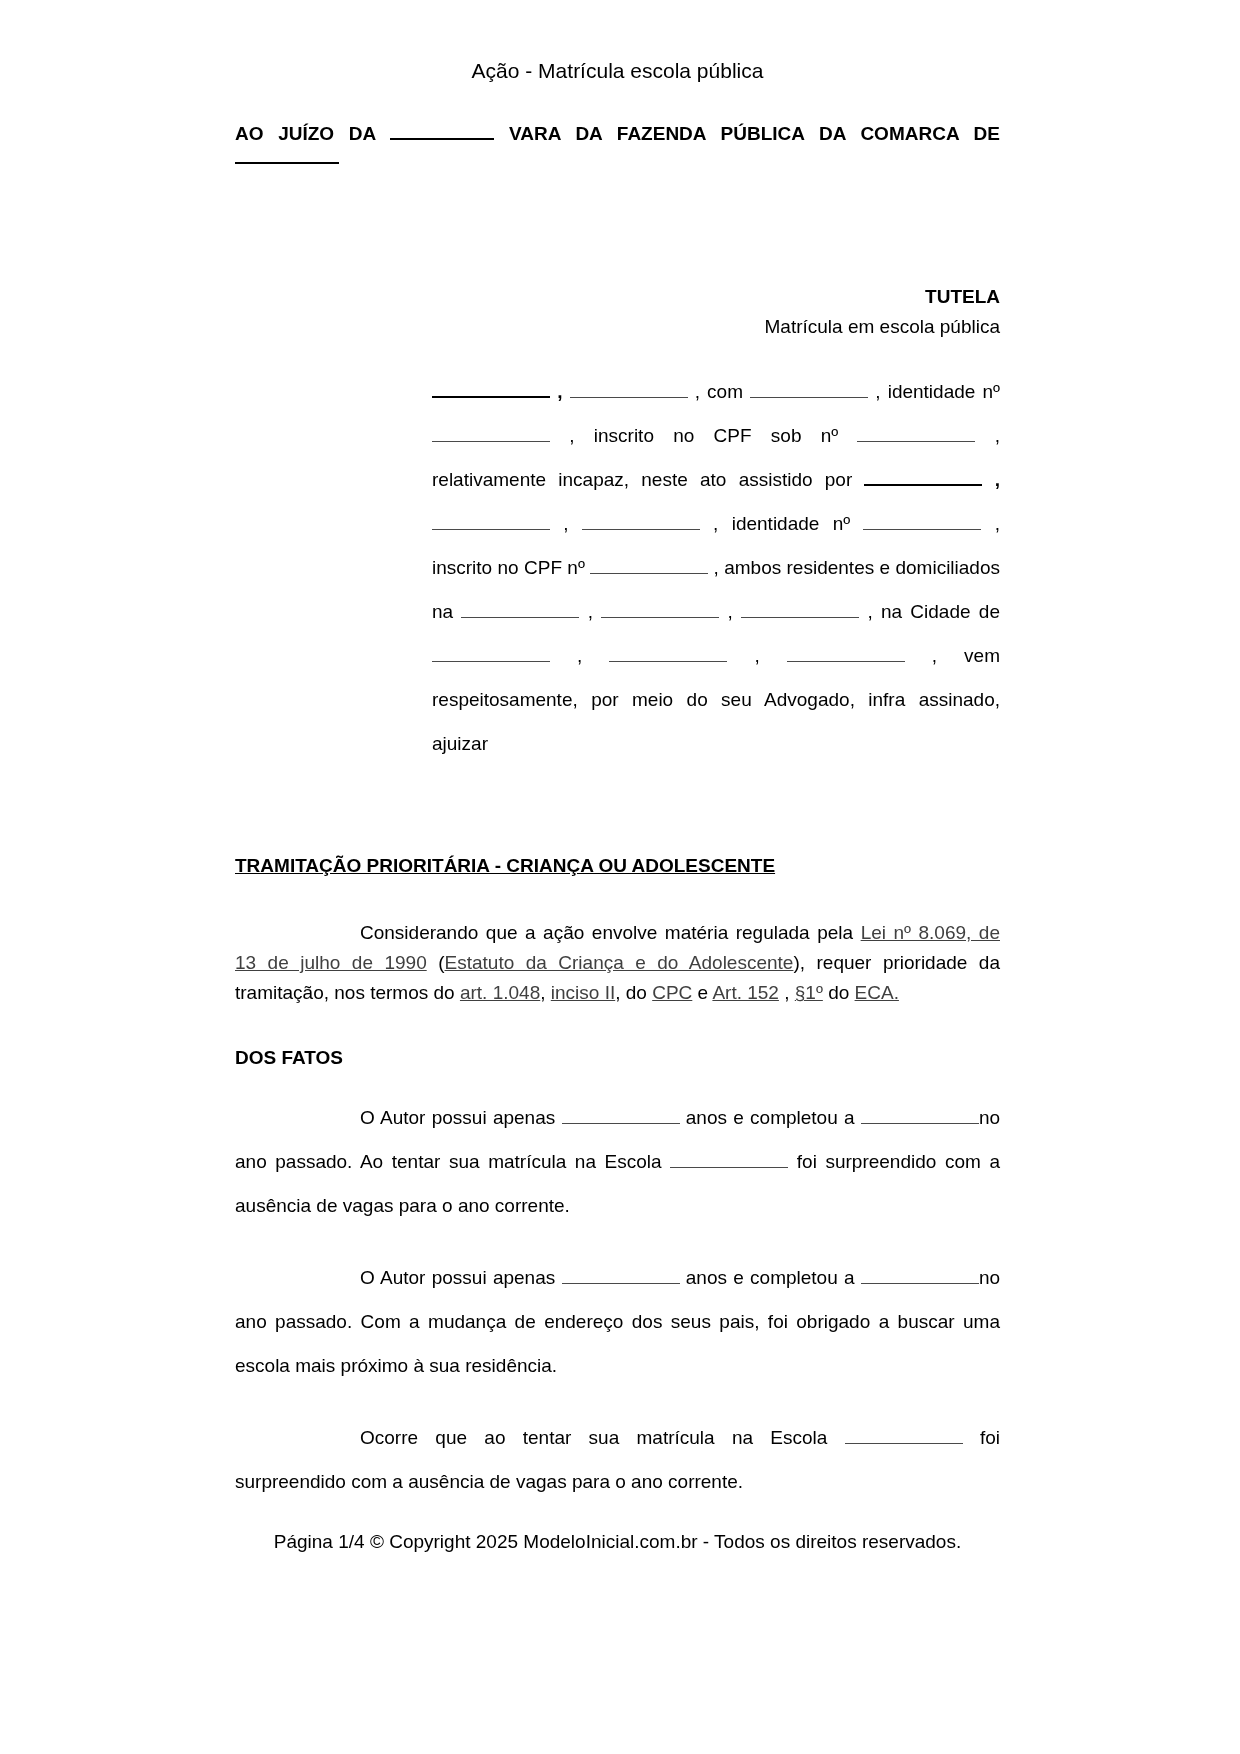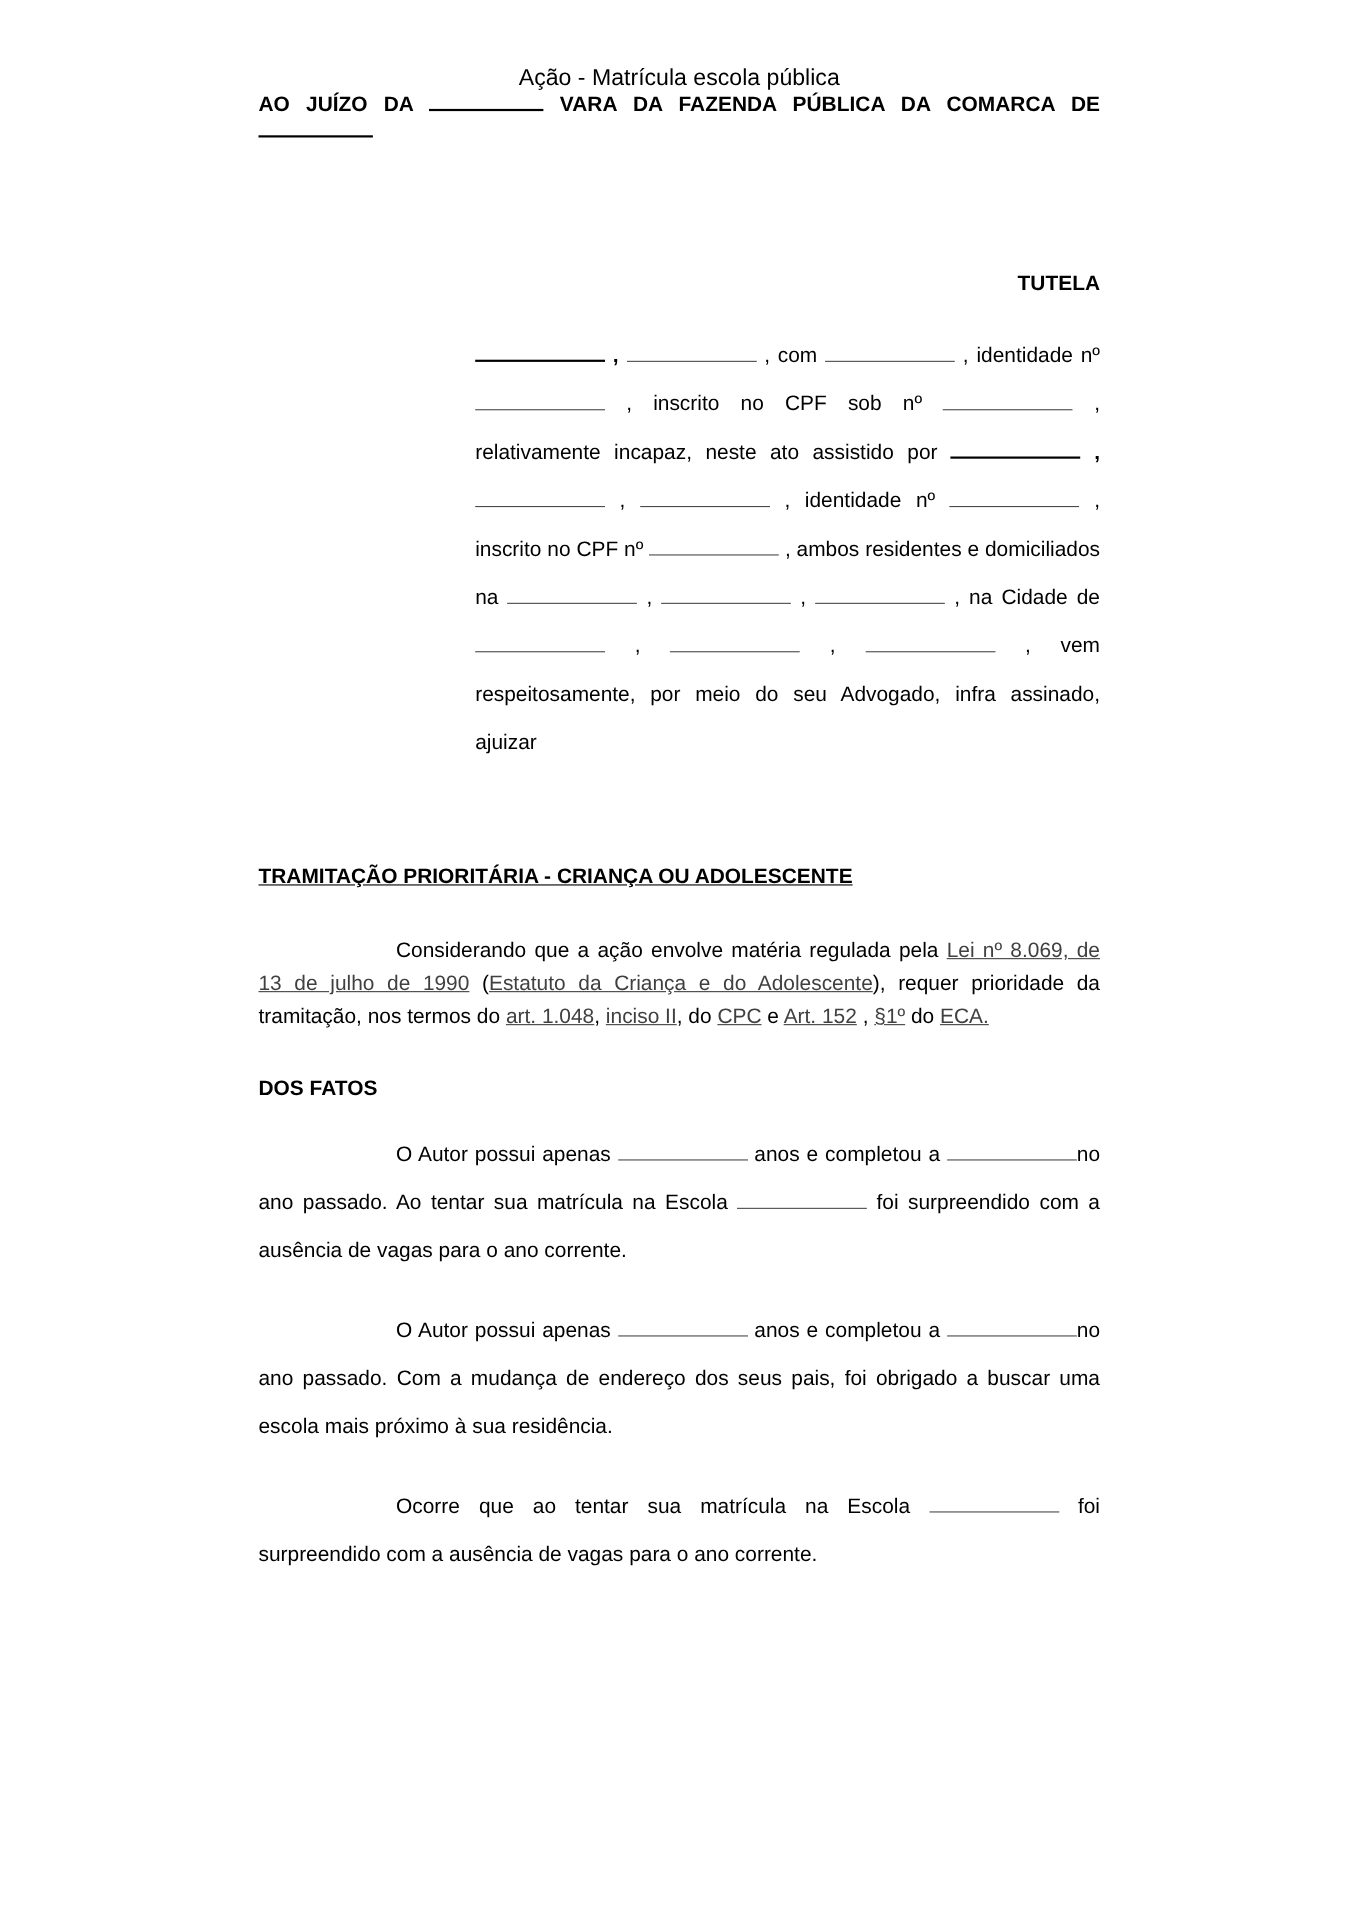--- a/index.html
+++ b/index.html
@@ -14,20 +14,21 @@
     font-size:19px;
     padding:58px 145px 0 140px;
     overflow:hidden;
   }
   .doc-title{
     text-align:center;
     font-size:21px;
     line-height:26px;
   }
   .court-line{
+    margin-top:38px;
     font-weight:bold;
     line-height:24px;
     text-align:justify;
   }
   .urgency{
     margin-top:112px;
     text-align:right;
     line-height:30px;
   }
   .urgent-label{font-weight:bold;}
@@ -92,32 +93,34 @@
 <body>
 
 <div class="page">
 
   <div class="doc-title">Ação - Matrícula escola pública</div>
 
   <div class="court-line">AO JUÍZO DA <span class="blank blank-bold"></span> VARA DA FAZENDA PÚBLICA DA COMARCA DE <span class="blank blank-bold"></span></div>
 
   <div class="urgency">
     <div class="urgent-label">TUTELA</div>
+    <div class="urgency-subtitle">Matrícula em escola pública</div>
   </div>
 
   <div class="qual just"><span class="blank blank-bold"></span><b> , </b><span class="blank"></span> , com <span class="blank"></span> , identidade nº <span class="blank"></span> , inscrito no CPF sob nº <span class="blank"></span> , relativamente incapaz, neste ato assistido por <span class="blank blank-bold"></span><b> , </b><span class="blank"></span> , <span class="blank"></span> , identidade nº <span class="blank"></span> , inscrito no CPF nº <span class="blank"></span> , ambos residentes e domiciliados na <span class="blank"></span> , <span class="blank"></span> , <span class="blank"></span> , na Cidade de <span class="blank"></span> , <span class="blank"></span> , <span class="blank"></span> , vem respeitosamente, por meio do seu Advogado, infra assinado, ajuizar</div>
 
 
 
   <div class="section-heading priority-heading">TRAMITAÇÃO PRIORITÁRIA - CRIANÇA OU ADOLESCENTE</div>
 
   <div class="priority-par just">Considerando que a ação envolve matéria regulada pela <a class="link">Lei nº 8.069, de 13 de julho de 1990</a> (<a class="link">Estatuto da Criança e do Adolescente</a>), requer prioridade da tramitação, nos termos do <a class="link">art. 1.048</a>, <a class="link">inciso II</a>, do <a class="link">CPC</a> e <a class="link">Art. 152</a> , <a class="link">§1º</a> do <a class="link">ECA.</a></div>
 
   <div class="section-heading facts-heading">DOS FATOS</div>
 
   <div class="fact-par just first">O Autor possui apenas <span class="blank"></span> anos e completou a <span class="blank"></span>no ano passado. Ao tentar sua matrícula na Escola <span class="blank"></span> foi surpreendido com a ausência de vagas para o ano corrente.</div>
 
   <div class="fact-par just">O Autor possui apenas <span class="blank"></span> anos e completou a <span class="blank"></span>no ano passado. Com a mudança de endereço dos seus pais, foi obrigado a buscar uma escola mais próximo à sua residência.</div>
 
   <div class="fact-par just">Ocorre que ao tentar sua matrícula na Escola <span class="blank"></span> foi surpreendido com a ausência de vagas para o ano corrente.</div>
 
+  <div class="footer">Página 1/4 © Copyright 2025 ModeloInicial.com.br - Todos os direitos reservados.</div>
 
 </div>
 
 </body></html>

